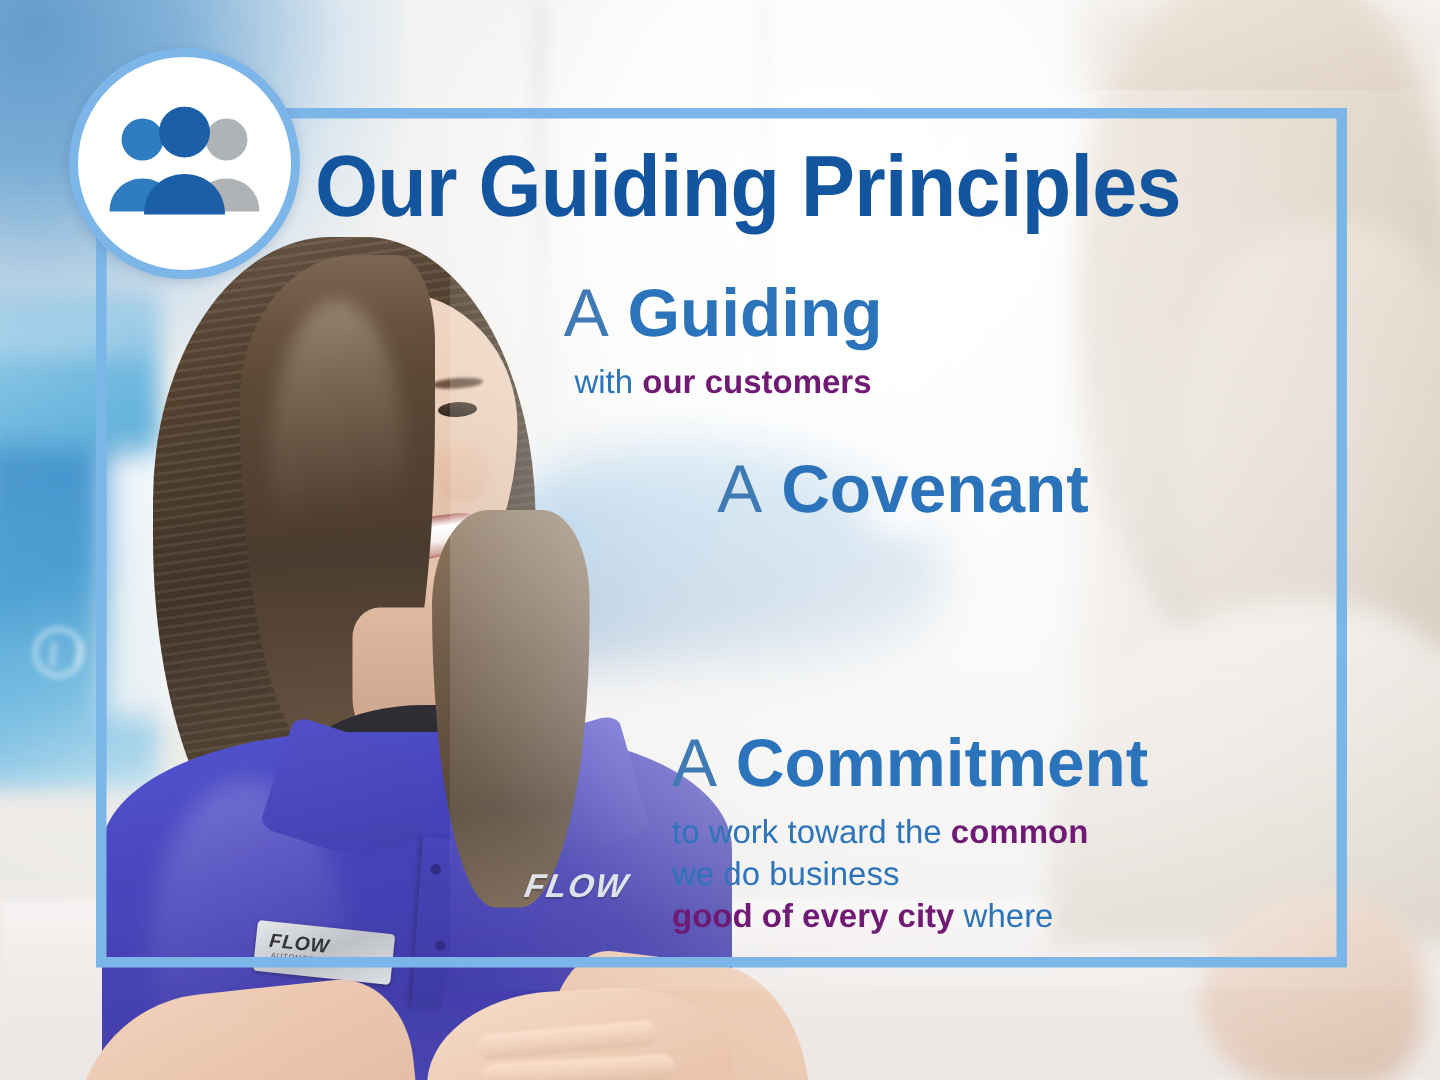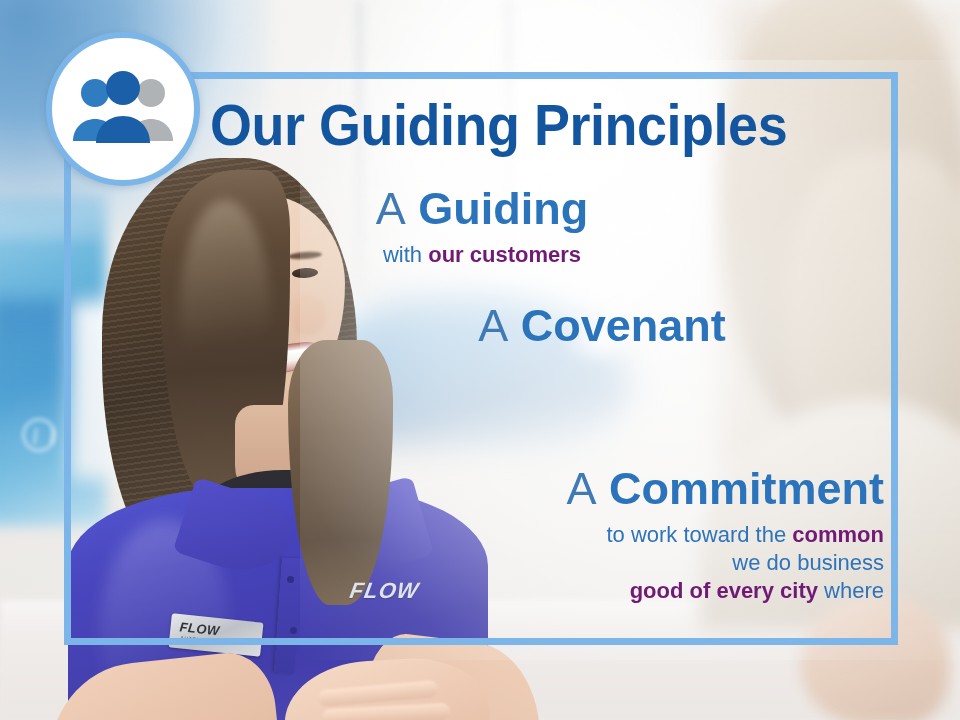--- a/index.html
+++ b/index.html
@@ -345,21 +345,21 @@
   .head .art{ font-weight:300; color:#3f7ab4; }
   .head .word{ font-weight:bold; color:#2b74bb; }
   .block .sub{
     font-size:22px; line-height:1.28; color:#2d74bb; font-weight:400;
     margin-top:9px;
   }
   .sub b{ font-weight:bold; color:#701a75; }
 
   #block-covenant   { left:300px; top:186px; width:364px; text-align:center; }
   #block-community  { left:390px; top:303px; width:424px; text-align:center; }
-  #block-commitment { left:448px; top:466px; width:436px; text-align:right; }
+  #block-commitment { left:448px; top:486px; width:436px; text-align:left; }
 </style>
 </head>
 <body>
 
 <div id="photo">
   <div class="bg-base"></div>
   <div class="wall-right"></div>
   <div class="window-light"></div>
   <div class="mullion m1"></div>
   <div class="mullion m2"></div>

